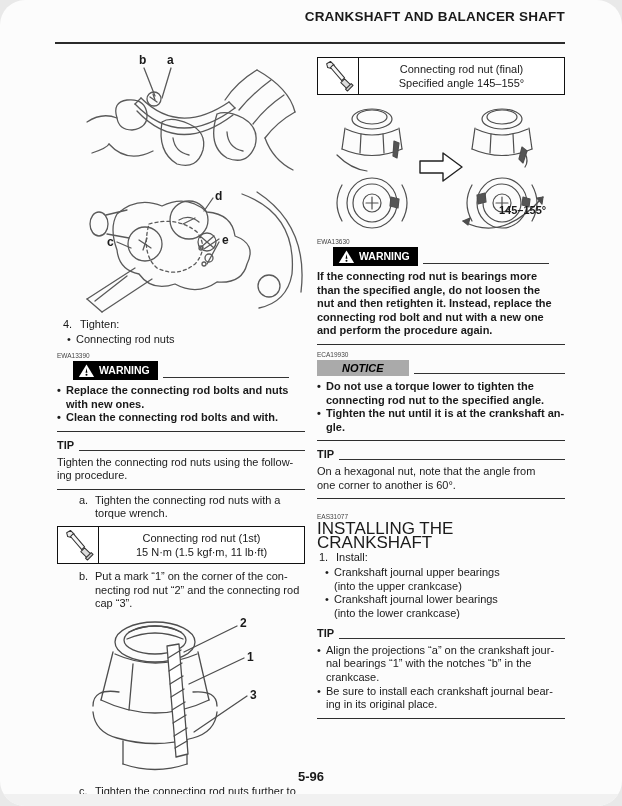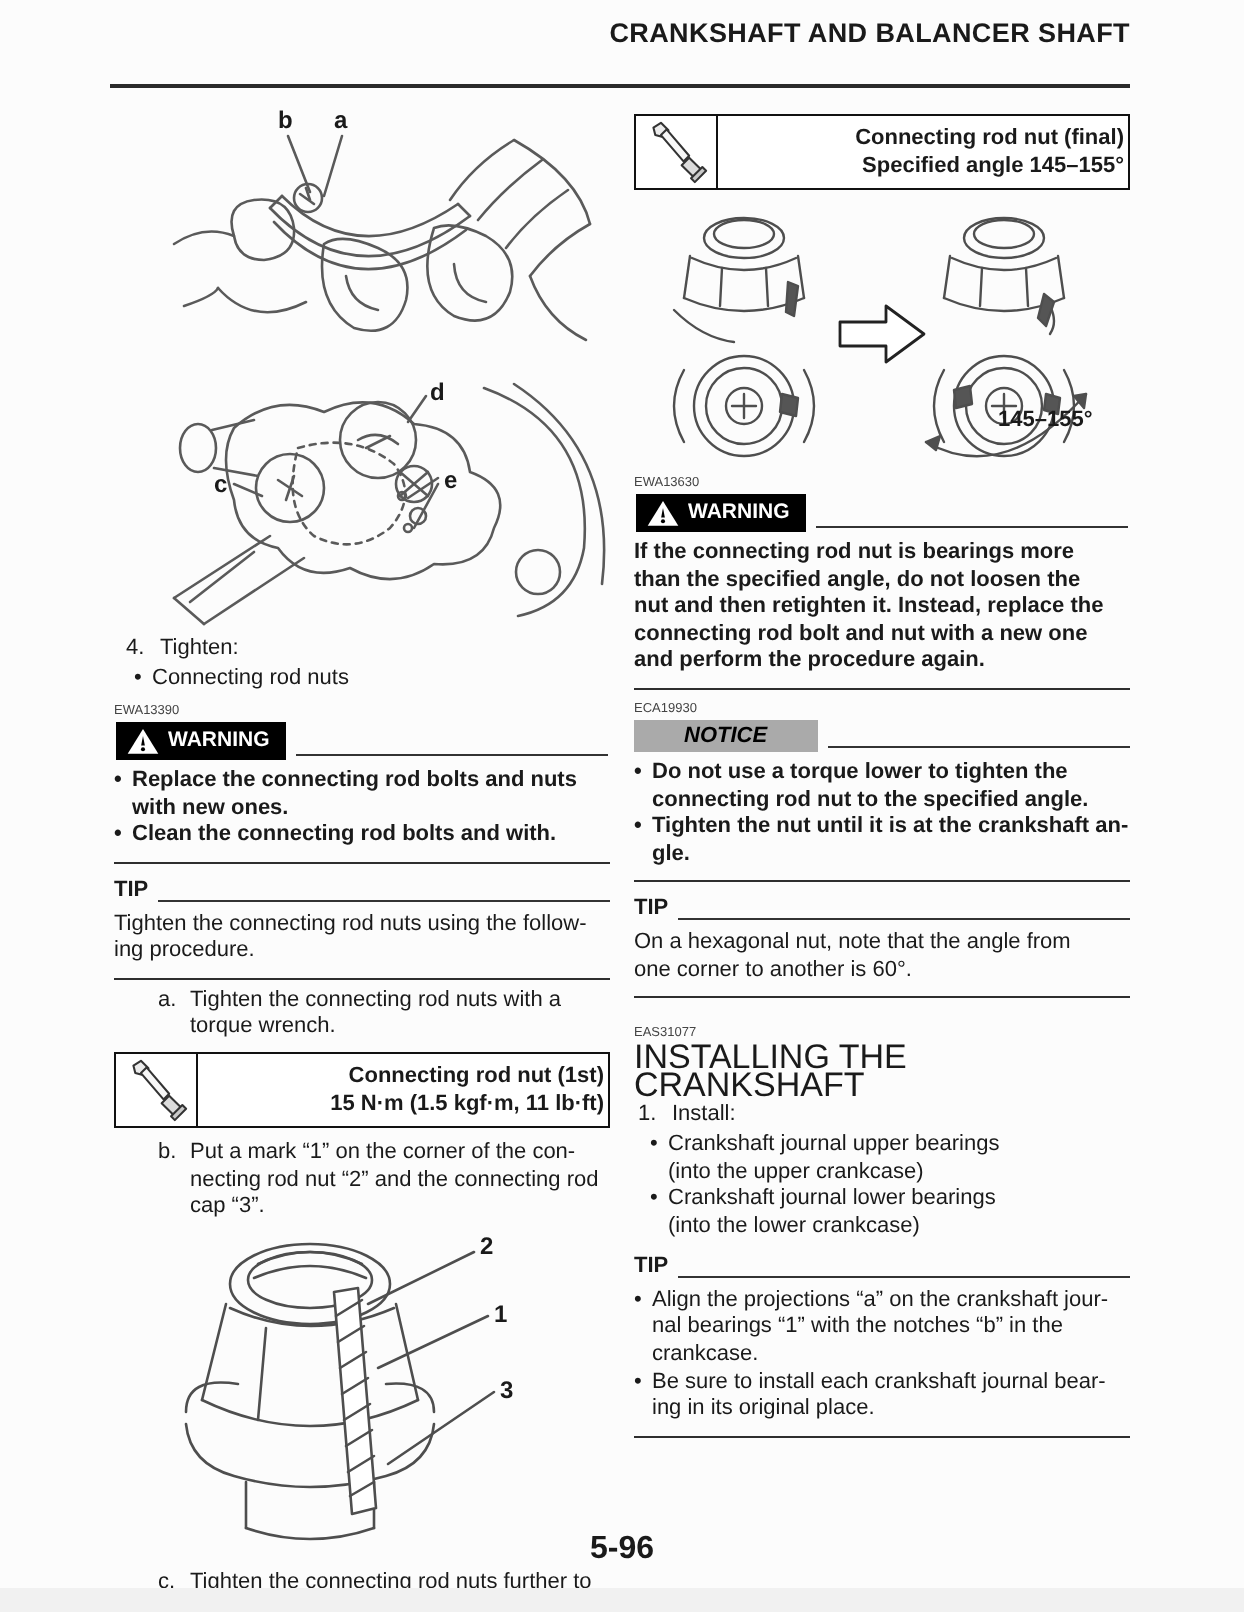--- a/index.html
+++ b/index.html
@@ -1,51 +1,51 @@
 <!DOCTYPE html>
 <html><head>
 <meta charset="utf-8">
 <style>
   html,body{margin:0;padding:0;background:#e9e9e9;}
   .page{position:relative;width:622px;height:806px;background:#fcfcfc;color:#1a1a1a;
-        font-family:"Liberation Sans","DejaVu Sans",sans-serif;overflow:hidden;margin:0 auto;}
+        font-family:"Liberation Sans","DejaVu Sans",sans-serif;overflow:hidden;margin:0 auto;border-radius:25px;}
   .title{position:absolute;top:9px;right:57px;font-size:13.5px;font-weight:bold;letter-spacing:.2px;}
   .header-rule{position:absolute;top:42px;left:55px;width:510px;height:2px;background:#2b2b2b;}
   .col{position:absolute;width:248px;font-size:11px;line-height:13.6px;}
   .col-left{left:57px;top:52px;}
   .col-right{left:317px;top:55px;}
   .fig{position:relative;}
   .figlbl{position:absolute;font-weight:bold;font-size:12px;line-height:12px;}
   .ml{white-space:pre-line;}
   .step{display:flex;margin:1px 0 1px 6px;}
   .step .idx{width:17px;flex:none;}
   .substep{display:flex;margin:3px 0 3px 22px;}
   .substep .idx{width:16px;flex:none;}
   .bullet{display:flex;margin-left:10px;}
   .bullet .dot{width:9px;flex:none;}
   .bullet.flush{margin-left:0;}
   .bullet.bold{font-weight:bold;margin-left:0;}
   .code{font-size:6.5px;line-height:8px;color:#444;margin-top:6px;}
-  .warn-row{display:flex;align-items:flex-end;margin:1px 1px 4px;}
+  .warn-row{display:flex;align-items:flex-end;margin:1px 16px 4px;}
   .warn-box{background:#000;color:#fff;display:flex;align-items:center;gap:4px;
             padding:2px 8px 2px 5px;font-weight:bold;font-size:10.5px;line-height:13px;}
   .fill-rule{flex:1;border-bottom:1.2px solid #333;margin:0 0 2px 5px;}
   .notice-row{display:flex;align-items:flex-end;margin:1px 0 4px;}
   .notice-box{background:#aaa;color:#000;font-style:italic;font-weight:bold;
               padding:1px 25px;font-size:11px;line-height:14px;}
   .tip-row{display:flex;align-items:flex-end;margin:7px 0 3px;}
   .tip-label{font-weight:bold;}
   .rule{border-top:1.6px solid #2e2e2e;margin:6px 0 4px;}
   .spec-box{display:flex;border:1.8px solid #111;margin:5px 0 6px;background:#fff;}
   .spec-icon{width:40px;flex:none;border-right:1.8px solid #111;display:flex;
              align-items:center;justify-content:center;}
-  .spec-text{flex:1;text-align:right;font-weight:bold;padding:4px 2px;line-height:14px;}
+  .spec-text{flex:1;text-align:center;font-weight:normal;padding:4px 2px;line-height:14px;}
   .sec-head{font-weight:normal;font-size:17px;margin:1px 0 2px;}
   .page-num{position:absolute;bottom:22px;left:0;right:0;text-align:center;
-            font-weight:bold;font-size:16px;}
+            font-weight:bold;font-size:13px;}
   .bottom-band{position:absolute;bottom:0;left:0;right:0;height:12px;background:#f1f1f1;}
   svg{display:block;}
 </style>
 </head>
 <body>
 
 <div class="page">
 
   <div class="title">CRANKSHAFT AND BALANCER SHAFT</div>
   <div class="header-rule"></div>

